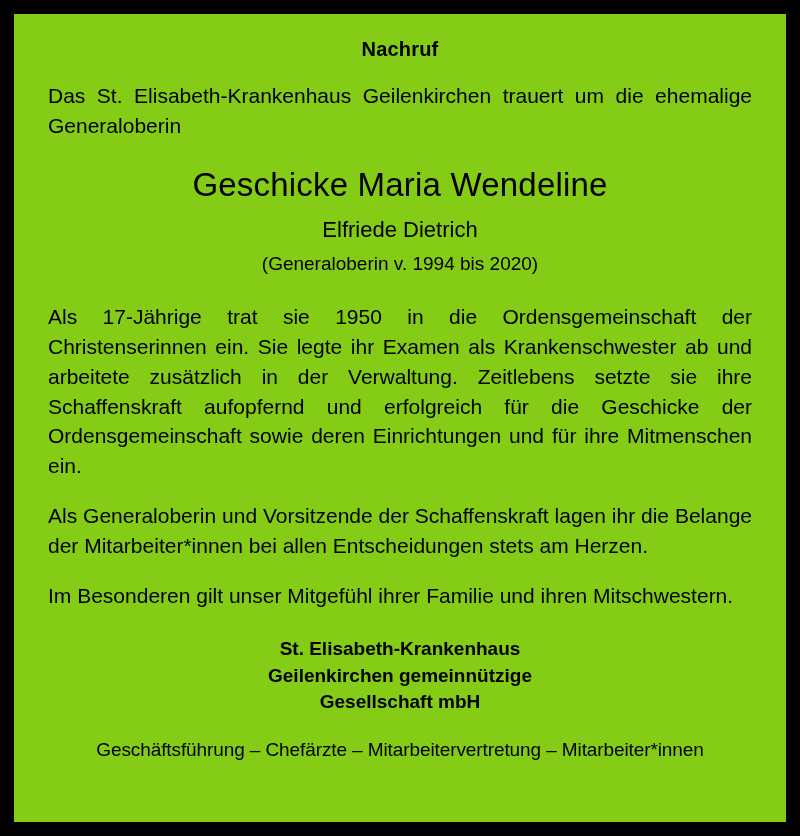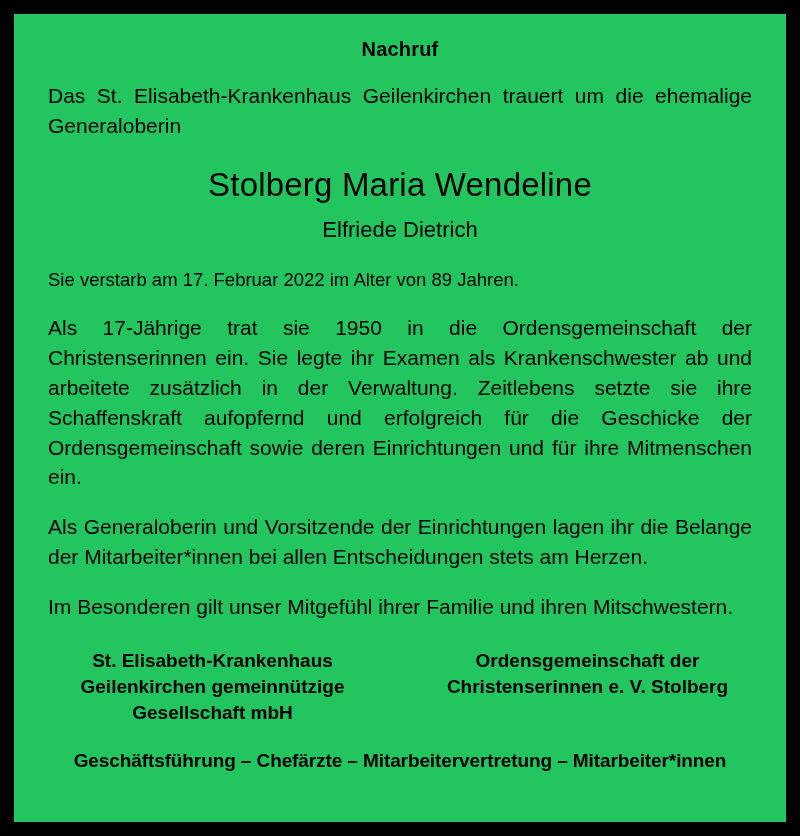--- a/index.html
+++ b/index.html
@@ -12,21 +12,21 @@
     height: 836px;
     font-family: "Liberation Sans", sans-serif;
     color: #000000;
     overflow: hidden;
   }
   .obituary {
     box-sizing: border-box;
     width: 800px;
     height: 836px;
     border: 14px solid #000000;
-    background: #22c55e;
+    background: #84cc16;
     padding: 16px 34px 10px 34px;
   }
   .heading {
     text-align: center;
     font-weight: bold;
     font-size: 20px;
     letter-spacing: 0.2px;
     margin: 8px 0 20px 0;
   }
   p.body-text {
@@ -70,46 +70,45 @@
   }
   .signer {
     text-align: center;
     font-weight: bold;
     font-size: 19px;
     line-height: 1.38;
     width: 330px;
   }
   .footer-line {
     text-align: center;
-    font-weight: bold;
+    font-weight: normal;
     font-size: 19px;
     margin-top: 24px;
     letter-spacing: -0.1px;
   }
 </style>
 </head>
 <body>
 
 <div class="obituary">
 
   <div class="heading">Nachruf</div>
 
   <p class="body-text">Das St. Elisabeth-Krankenhaus Geilenkirchen trauert um die ehemalige Generaloberin</p>
 
   <div class="name-block">
-    <div class="deceased-name">Stolberg Maria Wendeline</div>
+    <div class="deceased-name">Geschicke Maria Wendeline</div>
     <div class="deceased-civil">Elfriede Dietrich</div>
+    <div class="deceased-role">(Generaloberin v. 1994 bis 2020)</div>
   </div>
 
-  <p class="death-line">Sie verstarb am 17. Februar 2022 im Alter von 89 Jahren.</p>
 
   <p class="body-text">Als 17-Jährige trat sie 1950 in die Ordensgemeinschaft der Christenserinnen ein. Sie legte ihr Examen als Krankenschwester ab und arbeitete zusätzlich in der Verwaltung. Zeitlebens setzte sie ihre Schaffenskraft aufopfernd und erfolgreich für die Geschicke der Ordensgemeinschaft sowie deren Einrichtungen und für ihre Mitmenschen ein.</p>
-  <p class="body-text">Als Generaloberin und Vorsitzende der Einrichtungen lagen ihr die Belange der Mitarbeiter*innen bei allen Entscheidungen stets am Herzen.</p>
+  <p class="body-text">Als Generaloberin und Vorsitzende der Schaffenskraft lagen ihr die Belange der Mitarbeiter*innen bei allen Entscheidungen stets am Herzen.</p>
   <p class="body-text">Im Besonderen gilt unser Mitgefühl ihrer Familie und ihren Mitschwestern.</p>
 
   <div class="signers">
     <div class="signer">St. Elisabeth-Krankenhaus Geilenkirchen gemeinnützige Gesellschaft mbH</div>
-    <div class="signer">Ordensgemeinschaft der Christenserinnen e. V. Stolberg</div>
   </div>
 
   <div class="footer-line">Geschäftsführung – Chefärzte – Mitarbeitervertretung – Mitarbeiter*innen</div>
 
 </div>
 
 </body></html>

